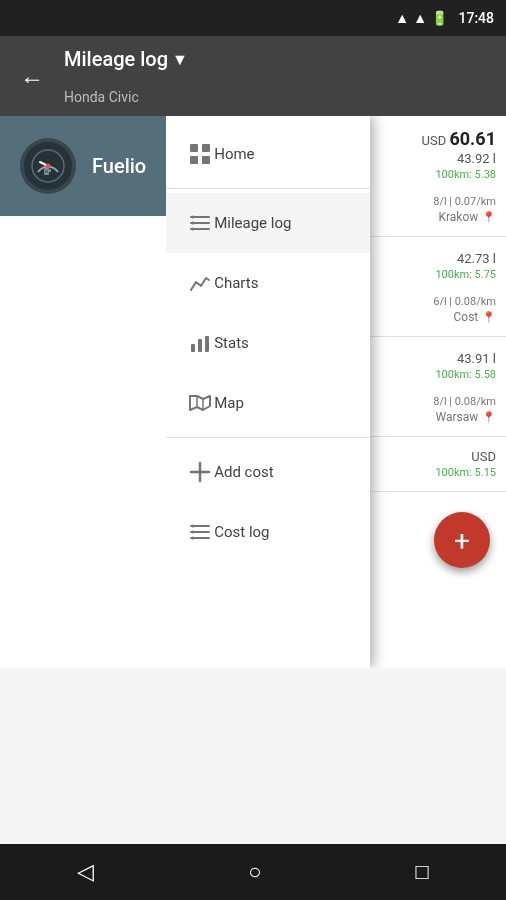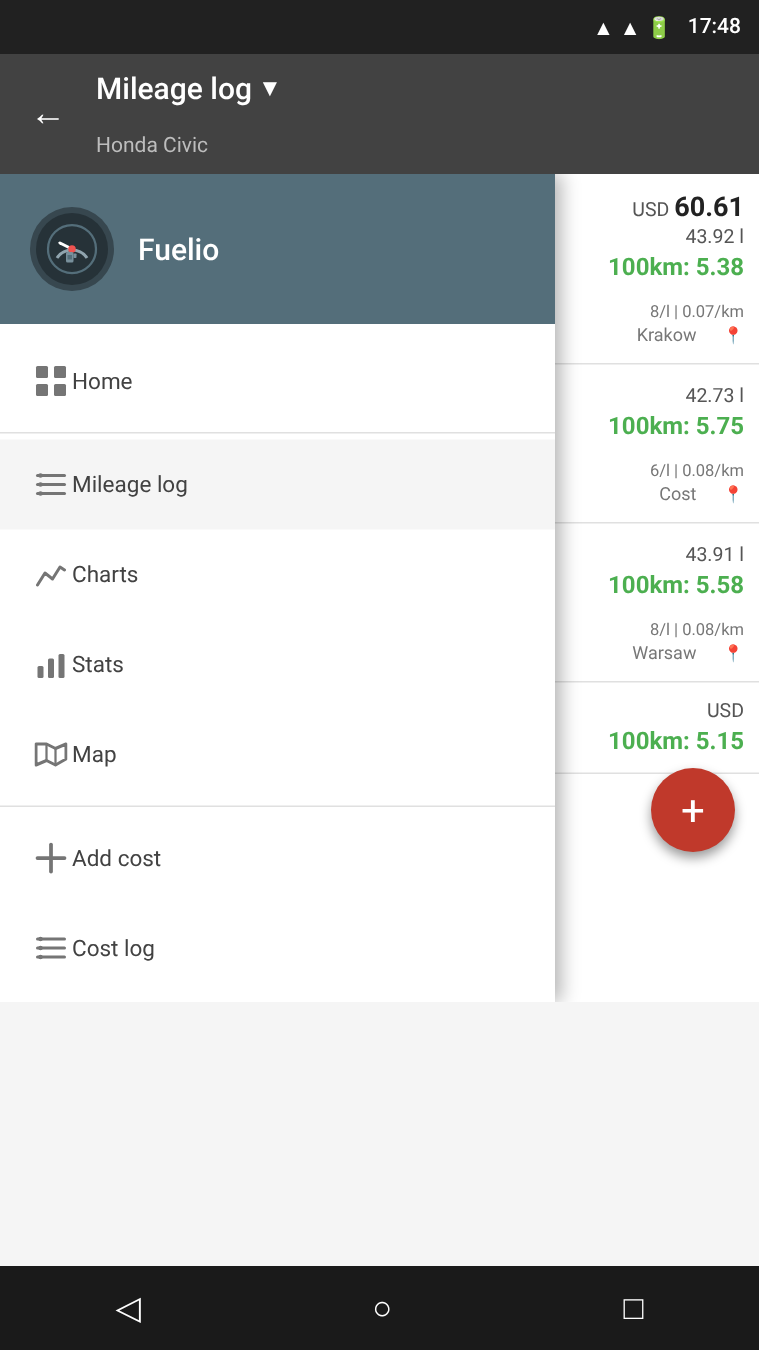--- a/index.html
+++ b/index.html
@@ -111,57 +111,57 @@
       color: #222;
     }
     .fuel-entry-volume {
       text-align: right;
       font-size: 13px;
       color: #555;
       margin-top: 2px;
     }
     .fuel-entry-consumption {
       text-align: right;
-      font-size: 16px;
+      font-size: 11px;
       color: #4caf50;
-      font-weight: bold;
+      font-weight: normal;
       margin-top: 2px;
     }
     .fuel-entry-rate {
       text-align: right;
       font-size: 11px;
       color: #777;
       margin-top: 14px;
     }
     .fuel-entry-location {
       text-align: right;
       font-size: 12px;
       color: #777;
       margin-top: 2px;
       display: flex;
       align-items: center;
       justify-content: flex-end;
-      gap: 18px;
+      gap: 4px;
     }
     .location-pin {
       font-size: 11px;
       color: #777;
     }
 
     
     .drawer {
       position: absolute;
       top: 0;
       left: 0;
       width: 370px;
       height: 100%;
       background: white;
       box-shadow: 4px 0 12px rgba(0,0,0,0.3);
       display: flex;
-      flex-direction: column;
+      flex-direction: row;
     }
 
     
     .drawer-header {
       height: 100px;
       background: #546e7a;
       display: flex;
       align-items: center;
       padding: 0 20px;
       gap: 16px;

